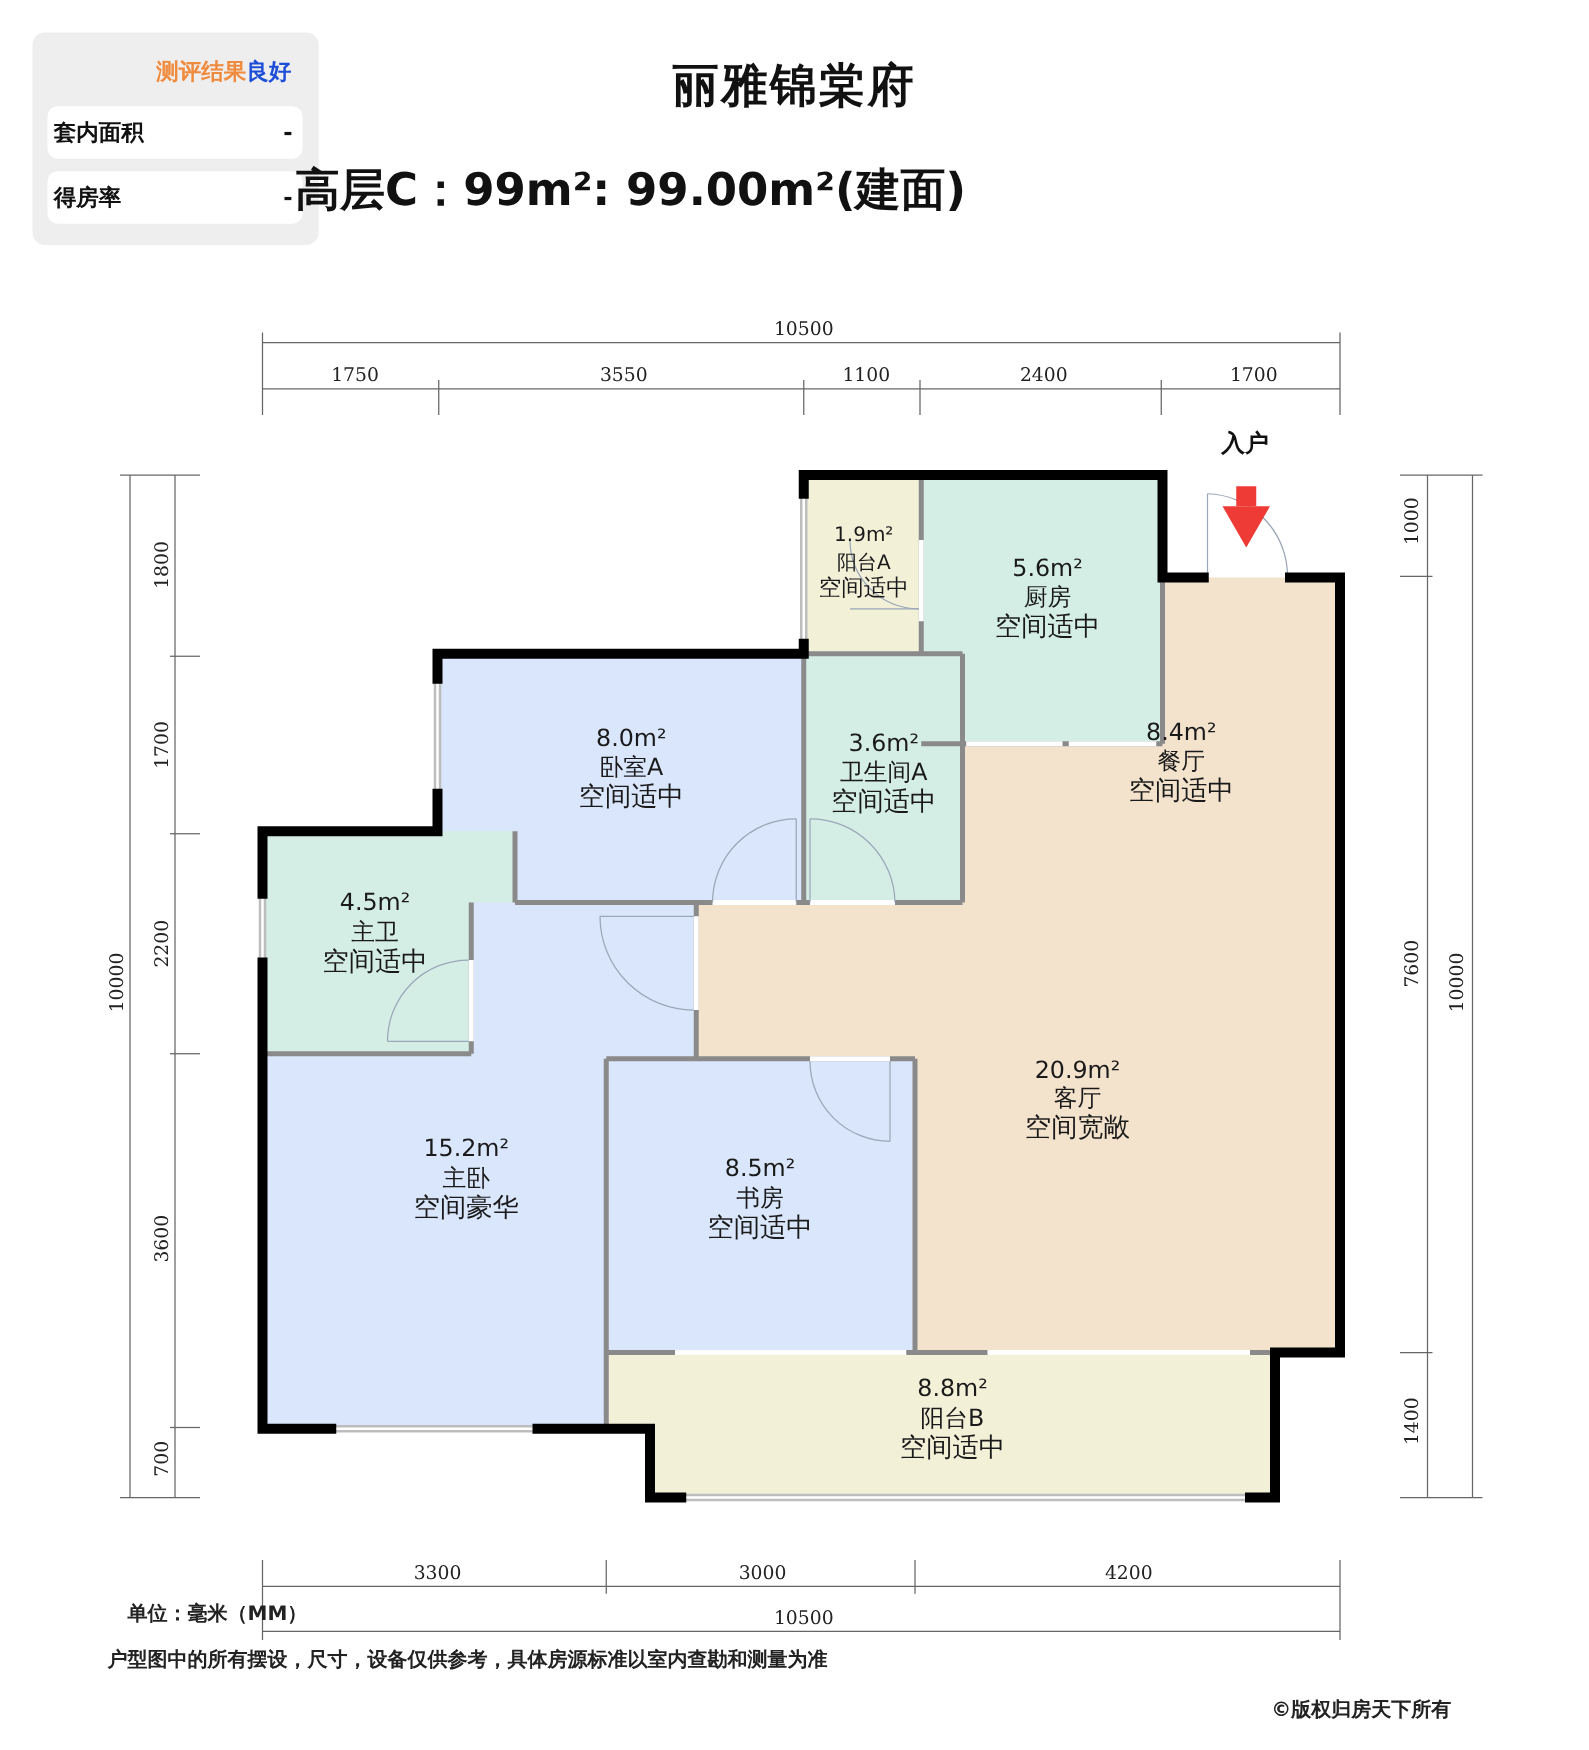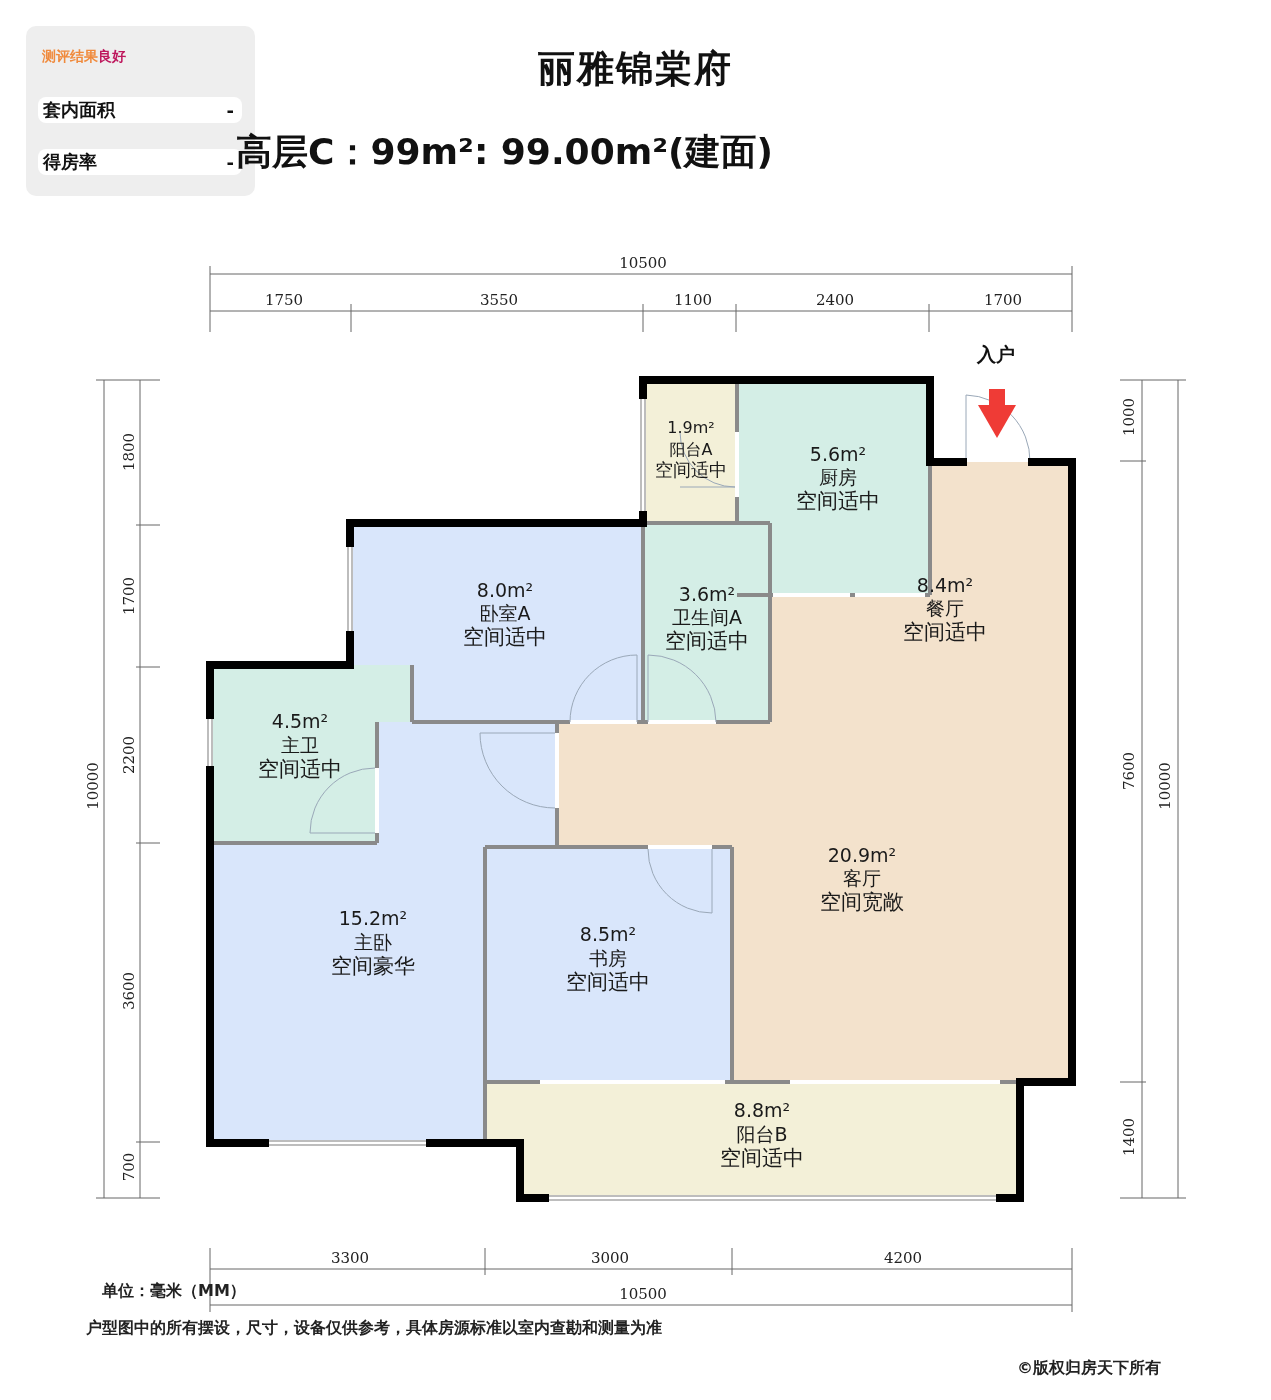--- a/index.html
+++ b/index.html
@@ -1,27 +1,27 @@
 <!DOCTYPE html>
 <html><head>
 <meta charset="utf-8">
 <style>
   html, body { margin: 0; padding: 0; background: #ffffff; }
   body { width: 1271px; height: 1400px; position: relative; overflow: hidden;
          font-family: "DejaVu Sans", "Liberation Sans", sans-serif; color: #111; }
   .eval-card { position: absolute; left: 26px; top: 26px; width: 229px; height: 170px;
                background: #eeeeee; border-radius: 10px; }
   .eval-head { position: absolute; left: 16px; right: 22px; top: 18px; height: 26px;
-               display: flex; justify-content: flex-start; align-items: center;
-               font-size: 14px; font-weight: bold; }
+               display: flex; justify-content: flex-end; align-items: center;
+               font-size: 18px; font-weight: bold; }
   .eval-label { color: #f08a3c; }
-  .eval-result { color: #be185d; }
-  .eval-row { position: absolute; left: 12px; width: 204px; height: 26px; background: #fff;
+  .eval-result { color: #1d4ed8; }
+  .eval-row { position: absolute; left: 12px; width: 204px; height: 42px; background: #fff;
               border-radius: 8px; display: flex; justify-content: space-between; align-items: center;
-              padding: 0 8px 0 5px; box-sizing: border-box; font-size: 18px; font-weight: bold; margin-top: 12px; }
+              padding: 0 8px 0 5px; box-sizing: border-box; font-size: 18px; font-weight: bold; }
   .eval-row.r1 { top: 59px; }
   .eval-row.r2 { top: 111px; }
   .title { position: absolute; left: 0; width: 1271px; text-align: center; font-weight: bold; }
   .title.main { top: 44px; font-size: 37px; letter-spacing: 2px; }
   .title.sub { top: 128px; font-size: 36px; left: 0; width: 1009px; }
   .plan { position: absolute; left: 0; top: 0; }
   .dim-text { font-family: "DejaVu Serif", "Liberation Serif", serif; font-size: 15px; fill: #222; }
   .room-area { font-size: 19px; font-weight: normal; fill: #1a1a1a; }
   .room-name { font-size: 19px; fill: #1a1a1a; }
   .room-eval { font-size: 21px; fill: #1a1a1a; }

